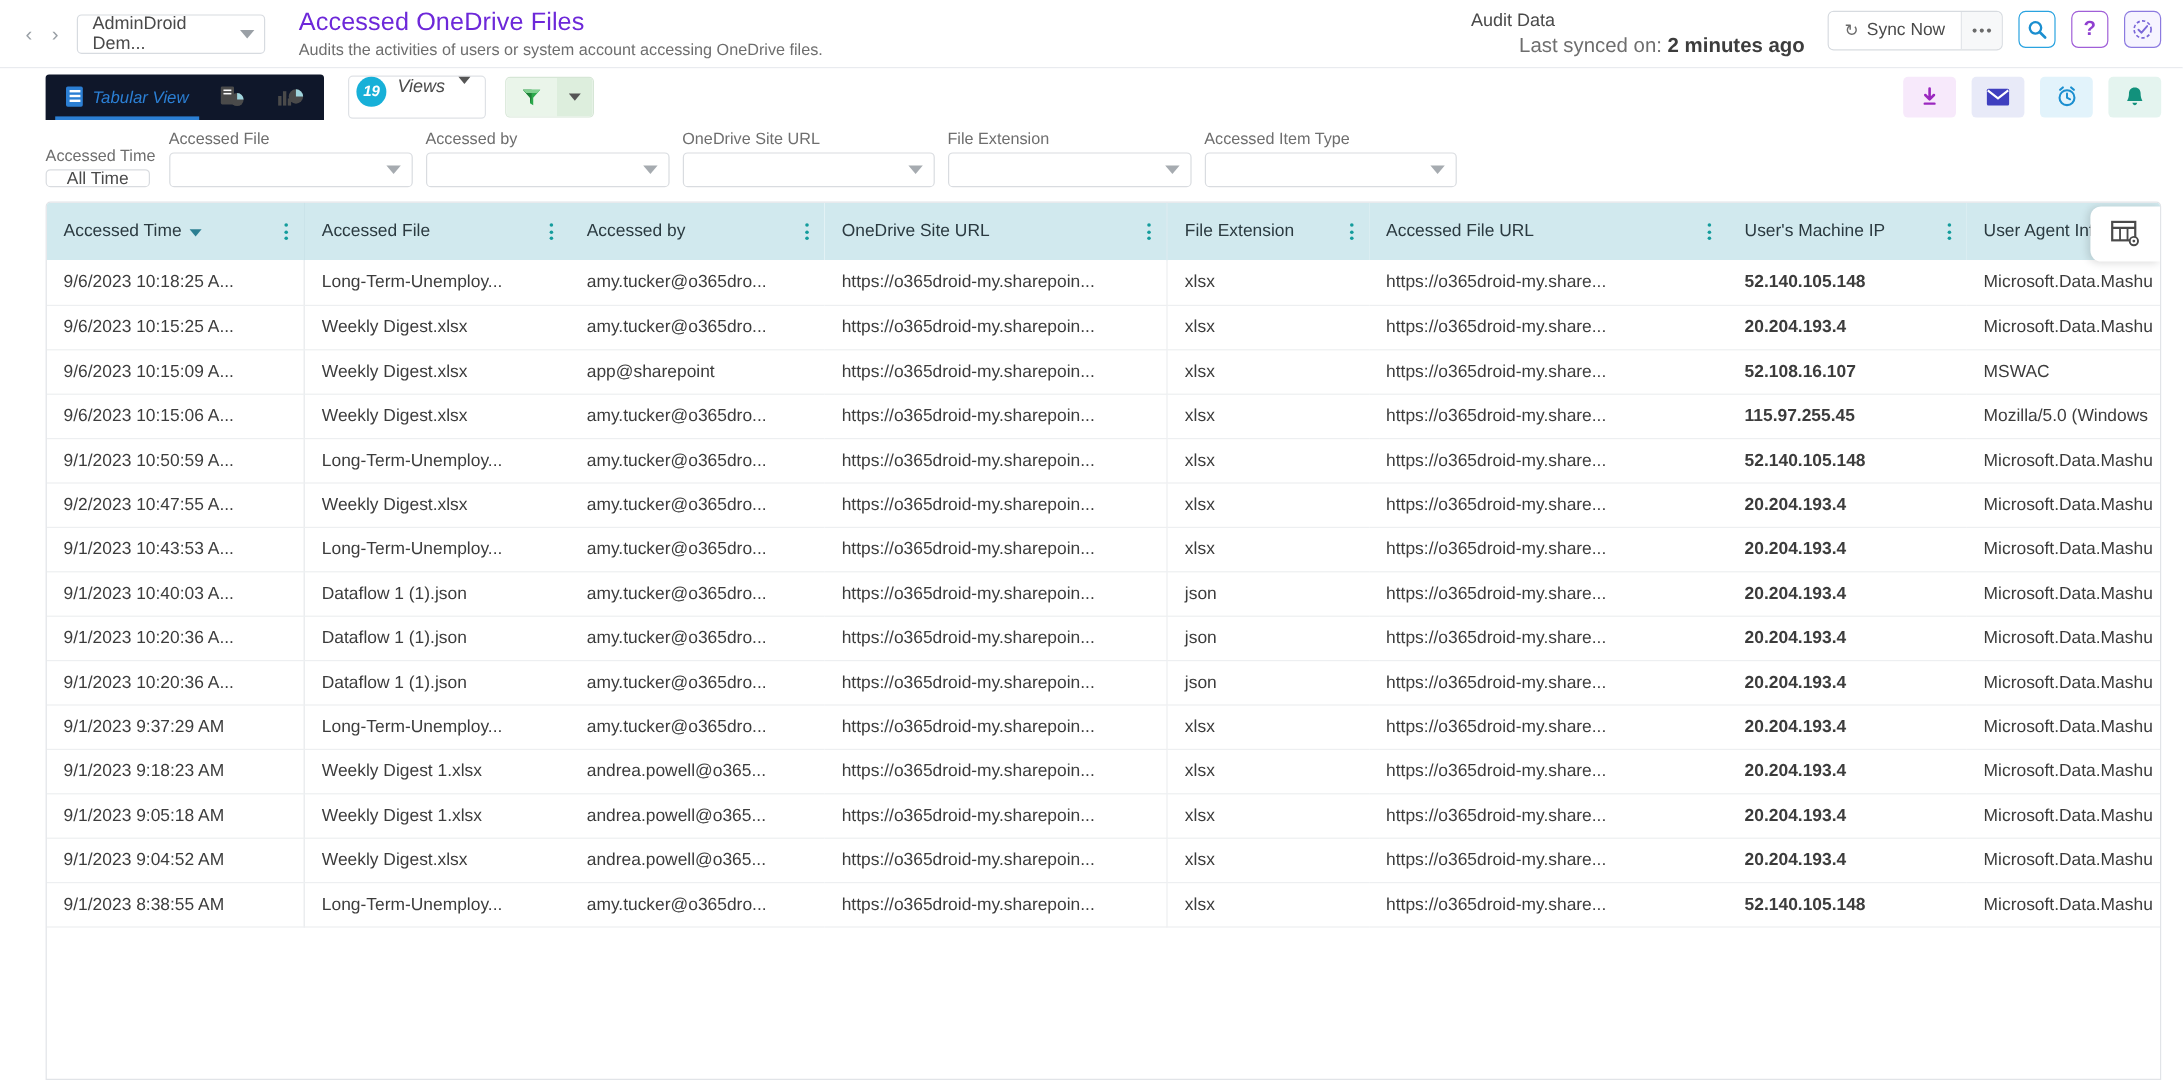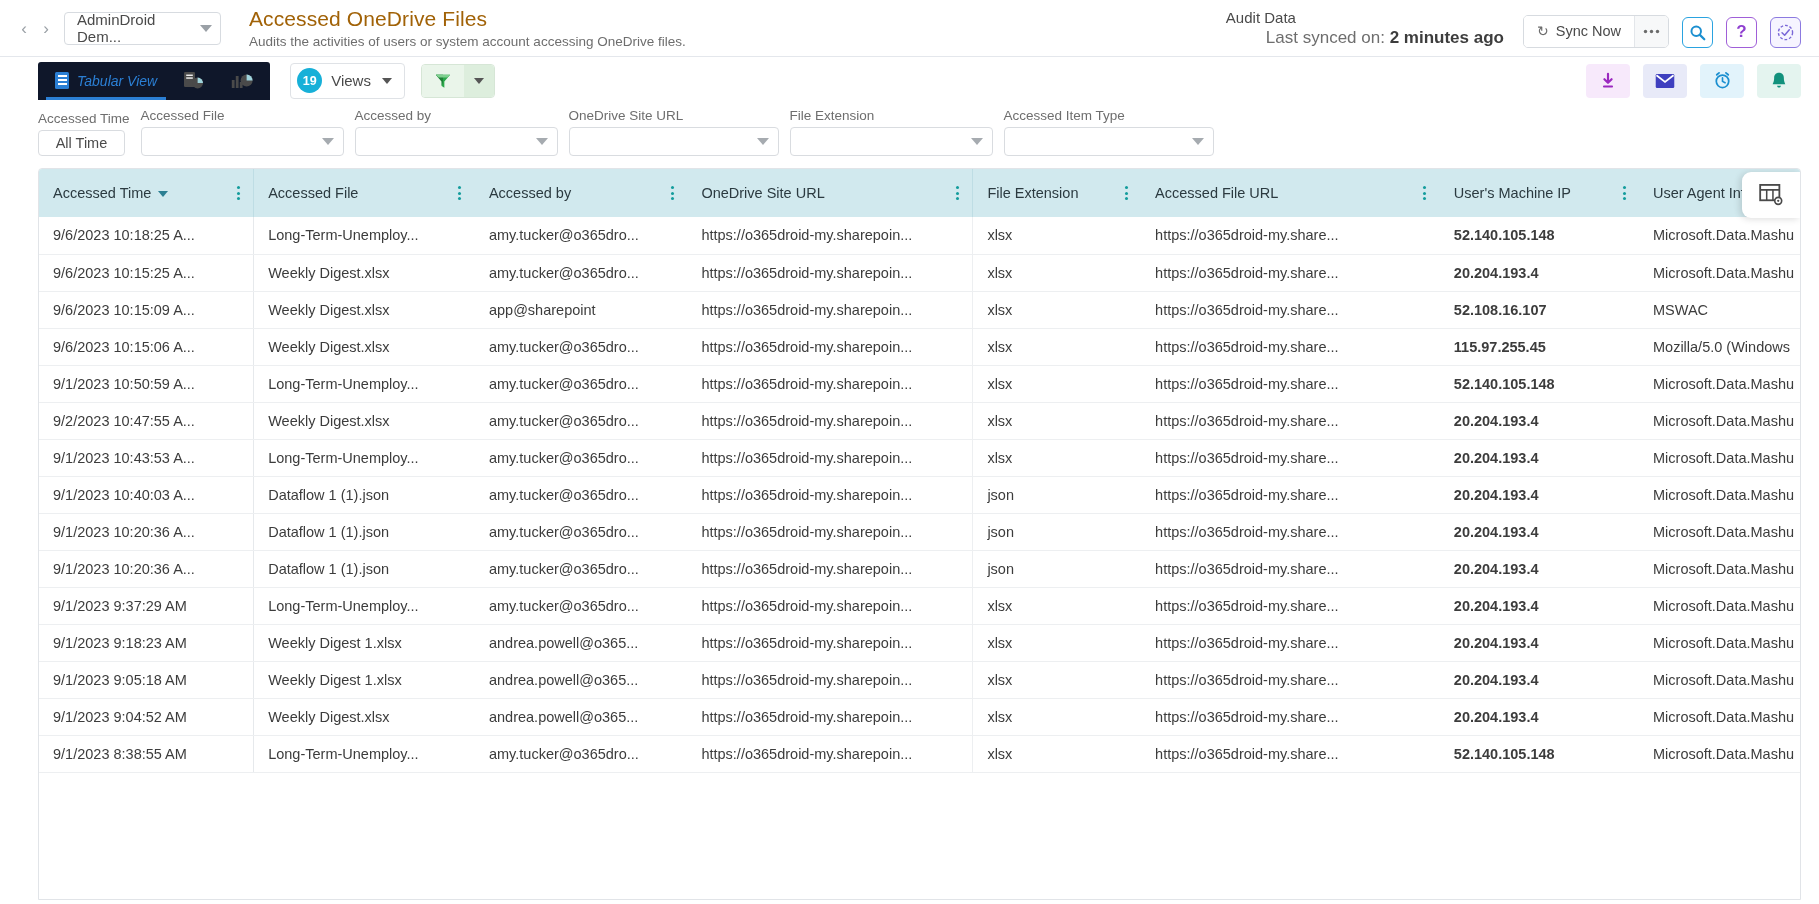--- a/index.html
+++ b/index.html
@@ -53,35 +53,35 @@
   }
   .caret-down {
     width: 0; height: 0;
     border-left: 6px solid transparent;
     border-right: 6px solid transparent;
     border-top: 7px solid #9aa0a6;
   }
   .page-titles { margin-left: 28px; }
   .page-title {
     font-size: 21px;
-    color: #a16207;
+    color: #6d28d9;
     font-weight: 400;
     line-height: 1.15;
     letter-spacing: .1px;
   }
   .page-sub {
     font-size: 13.5px;
     color: #6e6e6e;
     margin-top: 3px;
   }
 
   .topbar-right {
     margin-left: auto;
     display: flex;
-    align-items: flex-end;
+    align-items: flex-start;
     gap: 13px;
   }
   .audit-block { text-align: left; margin-right: 6px; }
   .audit-title { font-size: 15px; color: #4a4a4a; font-weight: 400; }
   .audit-sync { font-size: 17px; color: #6e6e6e; margin-top: 2px; margin-left: 40px; }
   .audit-sync b { color: #3d3d3d; font-weight: 700; }
 
   .sync-group {
     display: flex;
     align-items: stretch;
@@ -160,30 +160,31 @@
     position: relative;
   }
   .doc-ico::before {
     content:""; position:absolute; left:2.5px; top:3px; width:9px; height:1.6px; background:#fff;
     box-shadow: 0 4px 0 #fff, 0 8px 0 #fff;
   }
   .mixed-ico, .chart-ico { width: 22px; height: 19px; position: relative; }
   .mixed-ico svg, .chart-ico svg { display:block; }
 
   .views-btn {
-    display: flex; align-items: center; gap: 9px;
+    display: flex; gap: 9px;
     margin-left: 20px;
     height: 36px;
     border: 1px solid #dfe2e6;
     border-radius: 4px;
     background: #fff;
     padding: 0 12px 0 6px;
     font-size: 15px;
     color: #4a4a4a;
     cursor: pointer;
+    font-style: italic;
   }
   .views-badge {
     width: 25px; height: 25px;
     border-radius: 50%;
     background: #17b0d8;
     color: #fff;
     font-size: 12.5px;
     display: flex; align-items: center; justify-content: center;
     font-weight: 600;
   }
@@ -247,21 +248,21 @@
     background: #fff;
   }
   .fgrp { display: flex; flex-direction: column; }
   .flabel {
     font-size: 13.5px;
     color: #6e6e6e;
     margin-bottom: 4px;
     white-space: nowrap;
   }
   .alltime-btn {
-    width: 87px; height: 26px;
+    width: 87px; height: 15px;
     border: 1px solid #d9dce0;
     border-radius: 4px;
     background: #fff;
     font-size: 14.5px;
     color: #4a4a4a;
     display: flex; align-items: center; justify-content: center;
     cursor: pointer;
   }
   .fselect {
     height: 29px;

